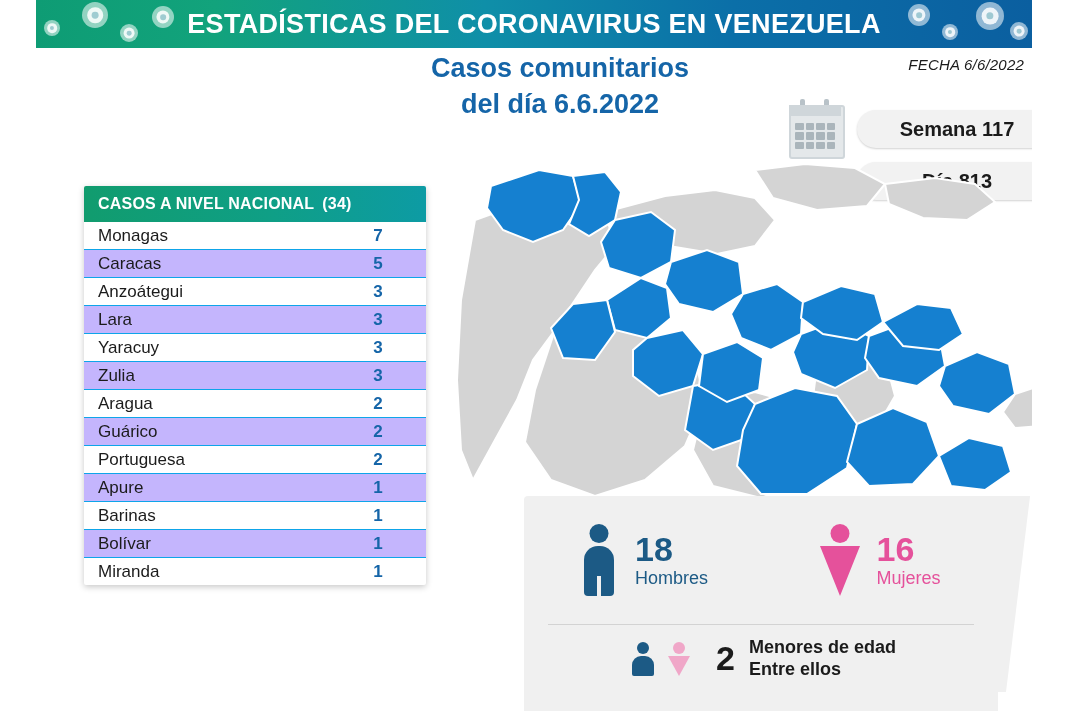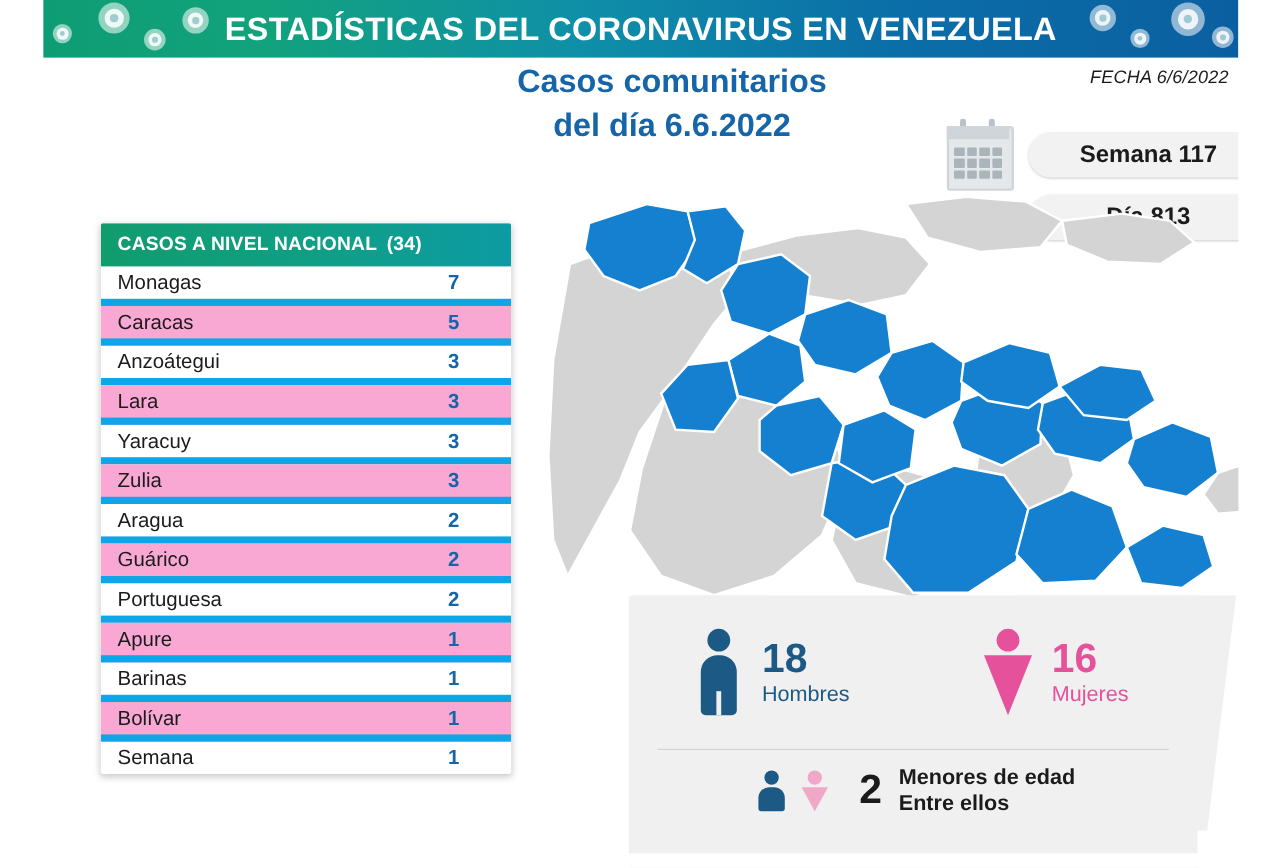--- a/index.html
+++ b/index.html
@@ -179,25 +179,25 @@
     display: flex;
     align-items: center;
     padding-left: 14px;
     letter-spacing: 0.2px;
   }
   .table-head .cnt { margin-left: 8px; }
   .row {
     display: flex;
     align-items: center;
     height: 27px;
-    border-bottom: 6px solid #0ea5e9;
+    border-bottom: 1px solid #0ea5e9;
     font-size: 17px;
   }
   .row:last-child { border-bottom: none; }
-  .row.alt { background: #f9a8d4; }
+  .row.alt { background: #c4b5fd; }
   .row .name {
     flex: 1;
     padding-left: 14px;
     color: #1b1b1b;
   }
   .row .val {
     width: 96px;
     text-align: center;
     color: #1565a8;
     font-weight: bold;
@@ -479,21 +479,21 @@
     </div>
     <div class="row">
       <span class="name">Barinas</span>
       <span class="val">1</span>
     </div>
     <div class="row alt">
       <span class="name">Bolívar</span>
       <span class="val">1</span>
     </div>
     <div class="row">
-      <span class="name">Semana</span>
+      <span class="name">Miranda</span>
       <span class="val">1</span>
     </div>
   </div>
 
   <div class="map-wrap">
     <svg width="600" height="360" viewBox="0 0 600 360" xmlns="http://www.w3.org/2000/svg">
       <g stroke="#ffffff" stroke-width="2">
 
         <path fill="#d4d4d4" d="M20,70 L70,52 L120,48 L150,62 L160,96 L140,120 L120,150 L100,180 L78,210 L62,250 L40,290 L18,330 L6,300 L2,230 L6,150 Z"></path>
         <path fill="#d4d4d4" d="M150,62 L210,46 L260,40 L300,48 L320,70 L300,96 L262,104 L214,96 L170,92 Z"></path>

